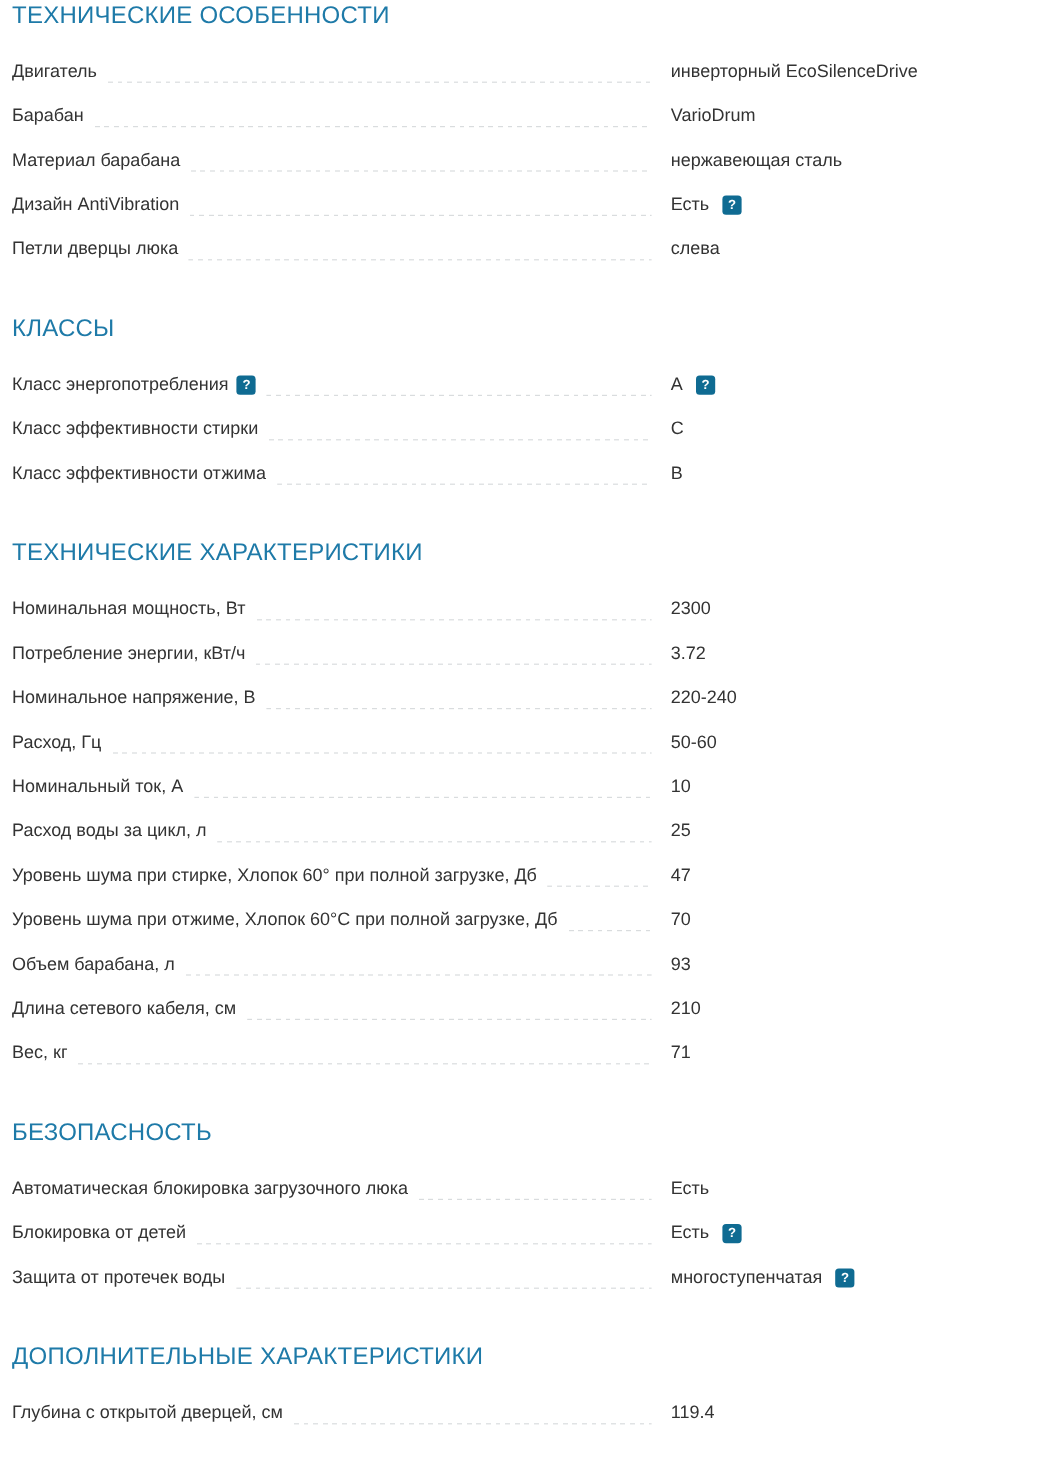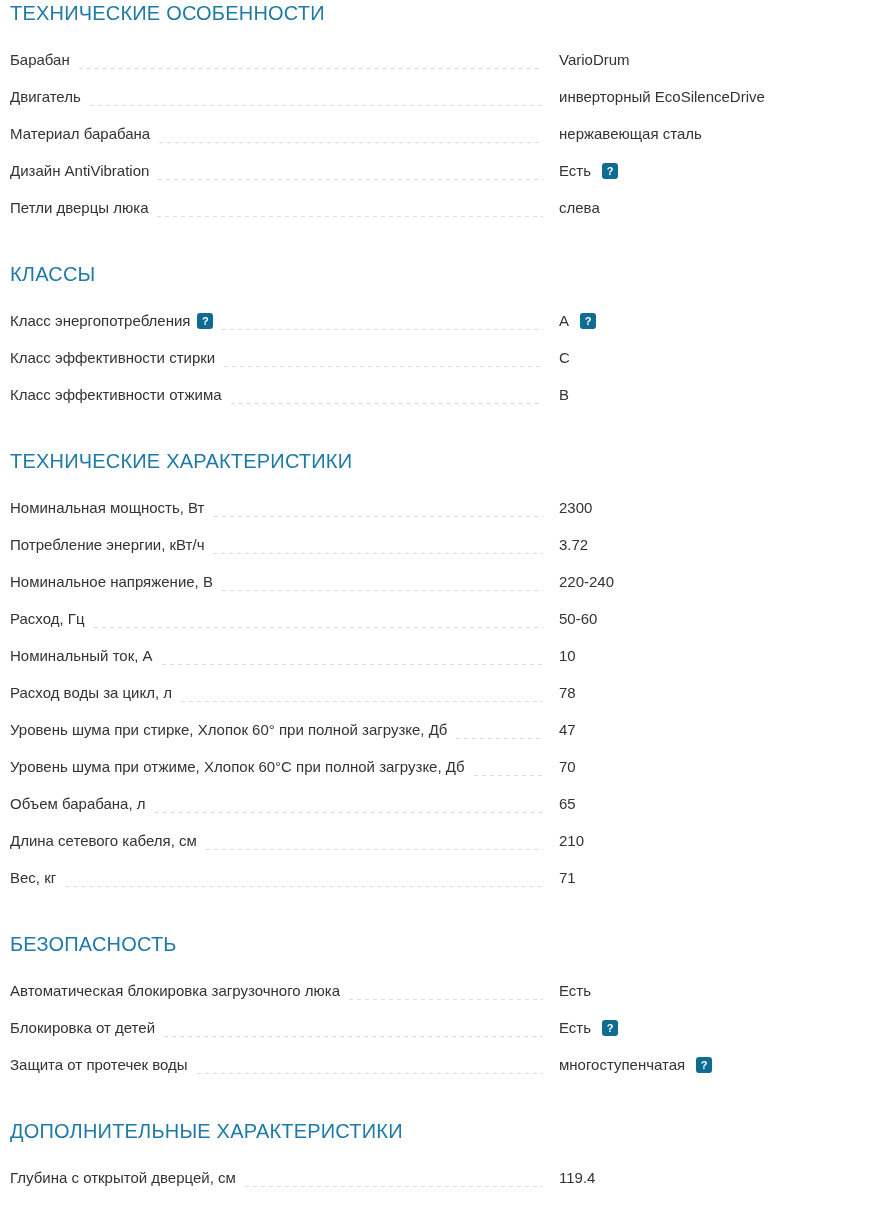--- a/index.html
+++ b/index.html
@@ -72,35 +72,35 @@
   .value-help { margin-left: 11px; }
 </style>
 </head>
 <body>
 
 <div id="page">
   <section class="spec-section">
     <h2 class="section-title">ТЕХНИЧЕСКИЕ ОСОБЕННОСТИ</h2>
     <div class="rows">
   <div class="row">
+    <span class="label">Двигатель</span>
+
+    <span class="leader"></span>
+    <span class="value-cell">
+      <span class="value">инверторный EcoSilenceDrive</span>
+
+    </span>
+  </div>
+
+  <div class="row">
     <span class="label">Барабан</span>
 
     <span class="leader"></span>
     <span class="value-cell">
       <span class="value">VarioDrum</span>
-
-    </span>
-  </div>
-
-  <div class="row">
-    <span class="label">Двигатель</span>
-
-    <span class="leader"></span>
-    <span class="value-cell">
-      <span class="value">инверторный EcoSilenceDrive</span>
 
     </span>
   </div>
 
   <div class="row">
     <span class="label">Материал барабана</span>
 
     <span class="leader"></span>
     <span class="value-cell">
       <span class="value">нержавеющая сталь</span>
@@ -216,21 +216,21 @@
       <span class="value">10</span>
 
     </span>
   </div>
 
   <div class="row">
     <span class="label">Расход воды за цикл, л</span>
 
     <span class="leader"></span>
     <span class="value-cell">
-      <span class="value">78</span>
+      <span class="value">25</span>
 
     </span>
   </div>
 
   <div class="row">
     <span class="label">Уровень шума при стирке, Хлопок 60° при полной загрузке, Дб</span>
 
     <span class="leader"></span>
     <span class="value-cell">
       <span class="value">47</span>
@@ -246,21 +246,21 @@
       <span class="value">70</span>
 
     </span>
   </div>
 
   <div class="row">
     <span class="label">Объем барабана, л</span>
 
     <span class="leader"></span>
     <span class="value-cell">
-      <span class="value">65</span>
+      <span class="value">93</span>
 
     </span>
   </div>
 
   <div class="row">
     <span class="label">Длина сетевого кабеля, см</span>
 
     <span class="leader"></span>
     <span class="value-cell">
       <span class="value">210</span>

